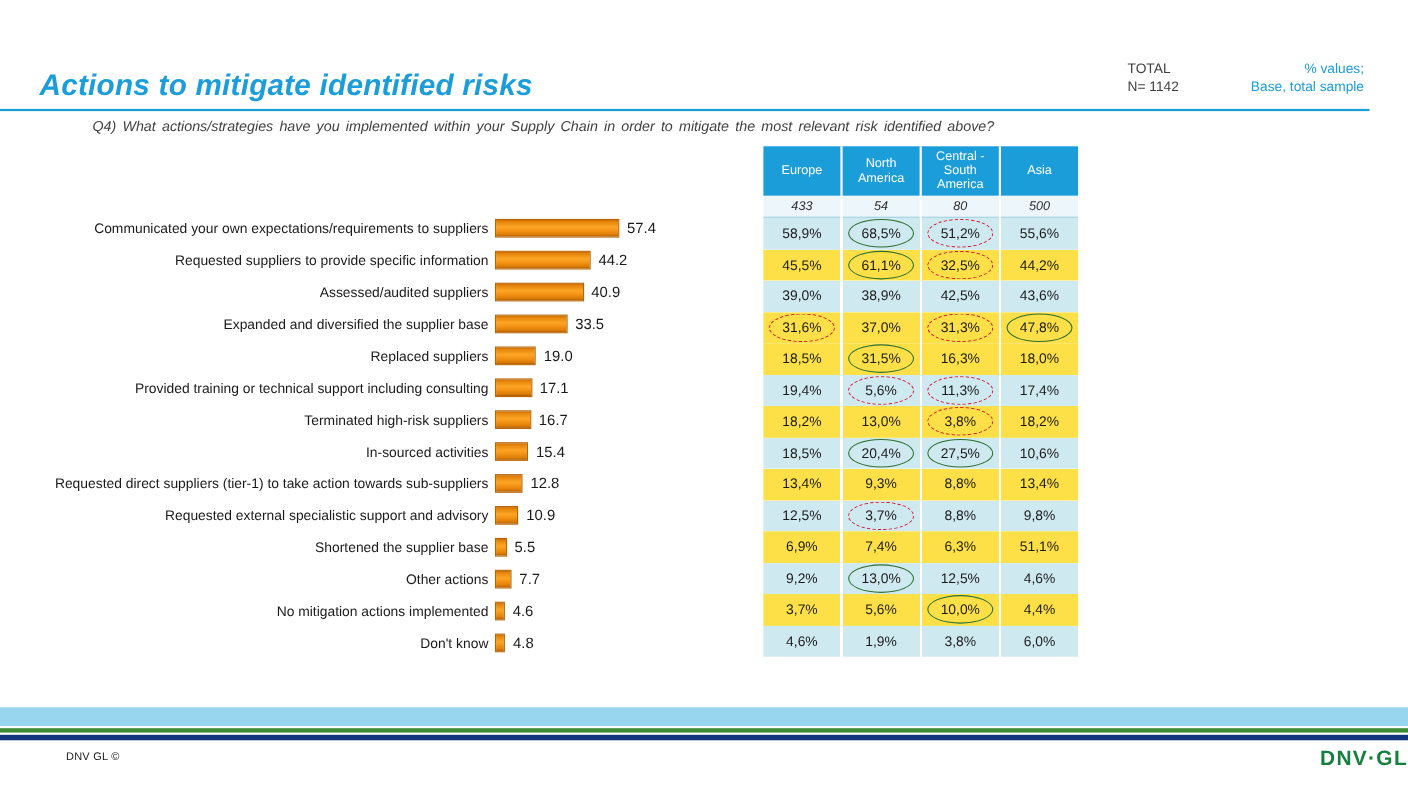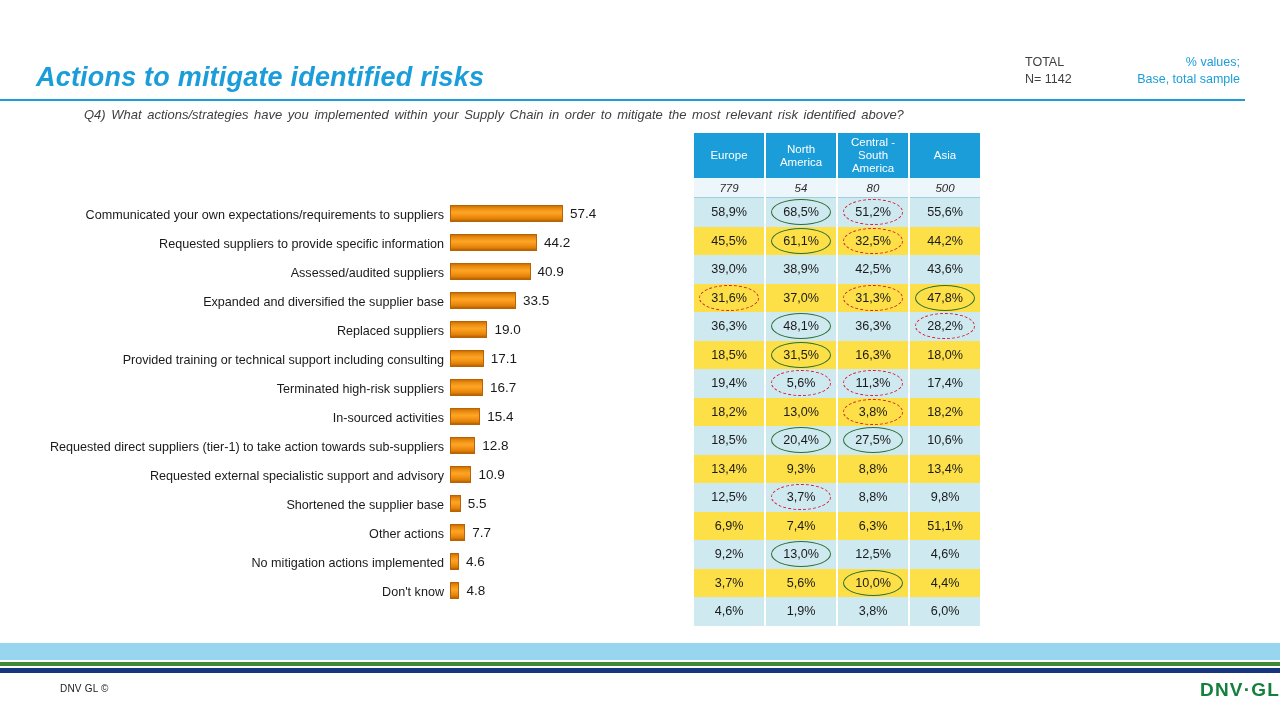--- a/index.html
+++ b/index.html
@@ -65,21 +65,21 @@
   
   #chart {
     position: absolute;
     left: 0px; top: 193px;
     width: 660px;
   }
   .chart-row {
     position: relative;
     height: 29px;
     display: flex;
-    align-items: flex-end;
+    align-items: center;
   }
   .cat-label {
     width: 450px;
     text-align: right;
     padding-right: 6px;
     box-sizing: border-box;
     font-size: 12.6px;
     color: #1a1a1a;
     white-space: nowrap;
   }
@@ -323,21 +323,21 @@
 
   <table id="table">
     <thead>
       <tr>
           <th class="th-cell">Europe</th>
           <th class="th-cell">North America</th>
           <th class="th-cell">Central - South America</th>
           <th class="th-cell">Asia</th>
         </tr>
       <tr>
-          <td class="base-cell">779</td>
+          <td class="base-cell">433</td>
           <td class="base-cell">54</td>
           <td class="base-cell">80</td>
           <td class="base-cell">500</td>
         </tr>
     </thead>
     <tbody>
         <tr class="odd">
           <td class="data-cell"><span class="cellval">58,9%</span></td>
           <td class="data-cell"><span class="ell high"></span><span class="cellval">68,5%</span></td>
           <td class="data-cell"><span class="ell low"></span><span class="cellval">51,2%</span></td>
@@ -353,26 +353,20 @@
           <td class="data-cell"><span class="cellval">39,0%</span></td>
           <td class="data-cell"><span class="cellval">38,9%</span></td>
           <td class="data-cell"><span class="cellval">42,5%</span></td>
           <td class="data-cell"><span class="cellval">43,6%</span></td>
         </tr>
         <tr class="even">
           <td class="data-cell"><span class="ell low"></span><span class="cellval">31,6%</span></td>
           <td class="data-cell"><span class="cellval">37,0%</span></td>
           <td class="data-cell"><span class="ell low"></span><span class="cellval">31,3%</span></td>
           <td class="data-cell"><span class="ell high"></span><span class="cellval">47,8%</span></td>
-        </tr>
-        <tr class="odd">
-          <td class="data-cell"><span class="cellval">36,3%</span></td>
-          <td class="data-cell"><span class="ell high"></span><span class="cellval">48,1%</span></td>
-          <td class="data-cell"><span class="cellval">36,3%</span></td>
-          <td class="data-cell"><span class="ell low"></span><span class="cellval">28,2%</span></td>
         </tr>
         <tr class="even">
           <td class="data-cell"><span class="cellval">18,5%</span></td>
           <td class="data-cell"><span class="ell high"></span><span class="cellval">31,5%</span></td>
           <td class="data-cell"><span class="cellval">16,3%</span></td>
           <td class="data-cell"><span class="cellval">18,0%</span></td>
         </tr>
         <tr class="odd">
           <td class="data-cell"><span class="cellval">19,4%</span></td>
           <td class="data-cell"><span class="ell low"></span><span class="cellval">5,6%</span></td>

